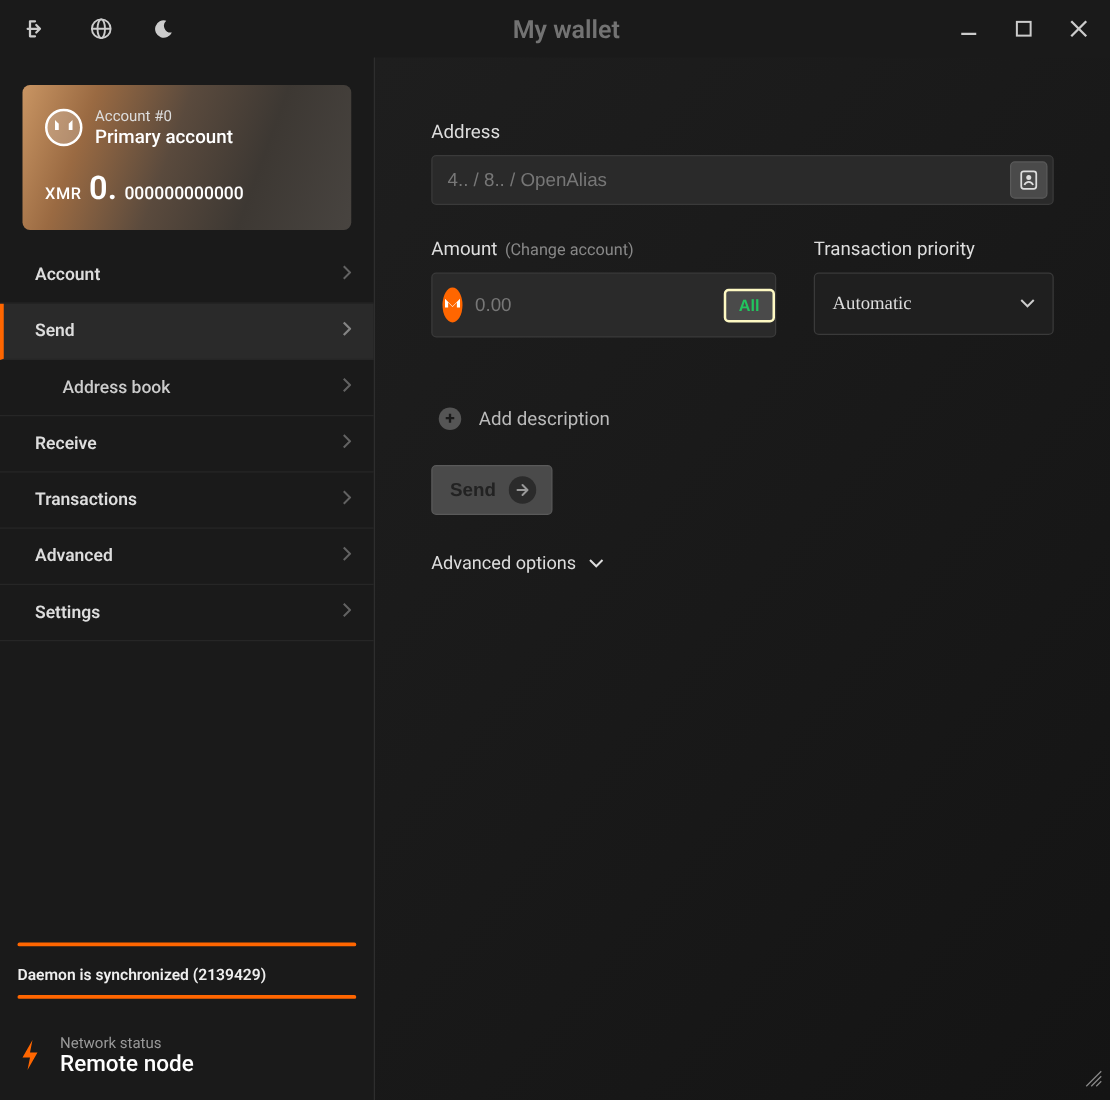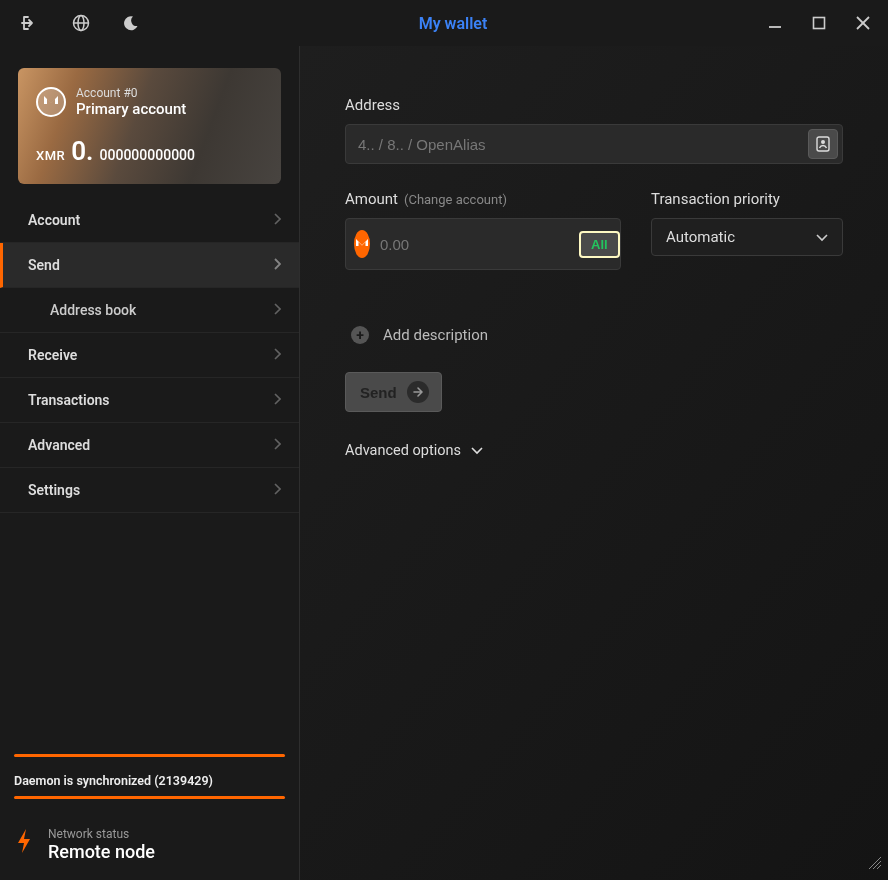--- a/index.html
+++ b/index.html
@@ -13,21 +13,21 @@
   }
   
   .titlebar {
     height: 46px;
     display: flex;
     align-items: center;
     background: #1a1a1a;
     padding: 0 10px;
   }
   .titlebar-left { display: flex; gap: 20px; align-items: center; padding-left: 6px; }
-  .titlebar-title { flex: 1; text-align: center; font-size: 16px; font-weight: 600; color: #3b82f6; }
+  .titlebar-title { flex: 1; text-align: center; font-size: 20px; font-weight: 600; color: #737373; }
   .titlebar-right { display: flex; gap: 14px; align-items: center; }
   .tb-btn { width: 30px; height: 30px; display: flex; align-items: center; justify-content: center; color: #ccc; }
   .tb-btn svg { display: block; }
 
   
   .body-row { display: flex; height: calc(880px - 46px); }
   .sidebar {
     width: 300px;
     background: #1a1a1a;
     border-right: 1px solid #2e2e2e;
@@ -81,21 +81,21 @@
     border-left: 3px solid #ff6600;
     padding-left: 25px;
   }
   .nav-item.sub { padding-left: 50px; font-weight: 500; color:#ccc;}
   .sidebar-spacer { flex: 1; }
 
   
   .status-block { padding: 10px 14px 6px 14px; }
   .status-label { font-size: 12.5px; font-weight: 600; color: #eee; margin-bottom: 8px;}
   .status-bar { height: 3px; background: #ff6600; border-radius: 2px; margin-bottom: 16px;}
-  .net-row { display:flex; align-items:flex-start; gap:14px; padding: 6px 14px 18px 14px;}
+  .net-row { display:flex; align-items:flex-end; gap:14px; padding: 6px 14px 18px 14px;}
   .net-text .lab { font-size: 12px; color: #999; }
   .net-text .val { font-size: 18px; color: #fff; font-weight: 500;}
 
   
   .field { margin-bottom: 26px; }
   .field-label { font-size: 15px; color: #ddd; margin-bottom: 10px; display:flex; gap:6px; align-items:baseline;}
   .field-label .hint { font-size: 13px; color: #888; }
   .input-row {
     display: flex;
     align-items: center;
@@ -131,21 +131,21 @@
   }
   .amount-row input { flex:1; background:transparent; border:none; outline:none; color:#ddd; font-size:15px;}
   .amount-row input::placeholder{color:#777;}
   .all-btn {
     background: #4a4a4a; border: 2px solid #fef9c3; color: #22c55e;
     border-radius: 4px; padding: 4px 10px; font-size: 13px; font-weight:600;
   }
   .select-row {
     display: flex; align-items: center; justify-content: space-between;
     background: #1f1f1f; border: 1px solid #3a3a3a; border-radius: 4px;
-    height: 38px; padding: 0 14px; font-size: 15px; color:#ddd;
+    height: 50px; padding: 0 14px; font-size: 15px; color:#ddd;font-family:Liberation Serif, serif;
   }
   .add-desc { display:flex; align-items:center; gap:14px; color:#bbb; font-size:15px; margin: 30px 0 28px 6px; cursor:pointer;}
   .plus-circ { width:18px; height:18px; border-radius:50%; background:#555; display:flex; align-items:center; justify-content:center; color:#1a1a1a; font-weight:bold; font-size:14px; line-height:1;}
   .send-btn {
     display:inline-flex; align-items:center; gap:10px;
     background:#4a4a4a; border:1px solid #5a5a5a; border-radius:4px;
     padding: 8px 12px 8px 14px; font-size:15px; font-weight:600; color:#222;
   }
   .send-btn .arrow-circ { width:22px; height:22px; border-radius:50%; background:#2b2b2b; display:flex; align-items:center; justify-content:center; color:#888;}
   .adv-opt { margin-top: 30px; display:flex; align-items:center; gap:10px; font-size:14.5px; color:#ddd; cursor:pointer;}

